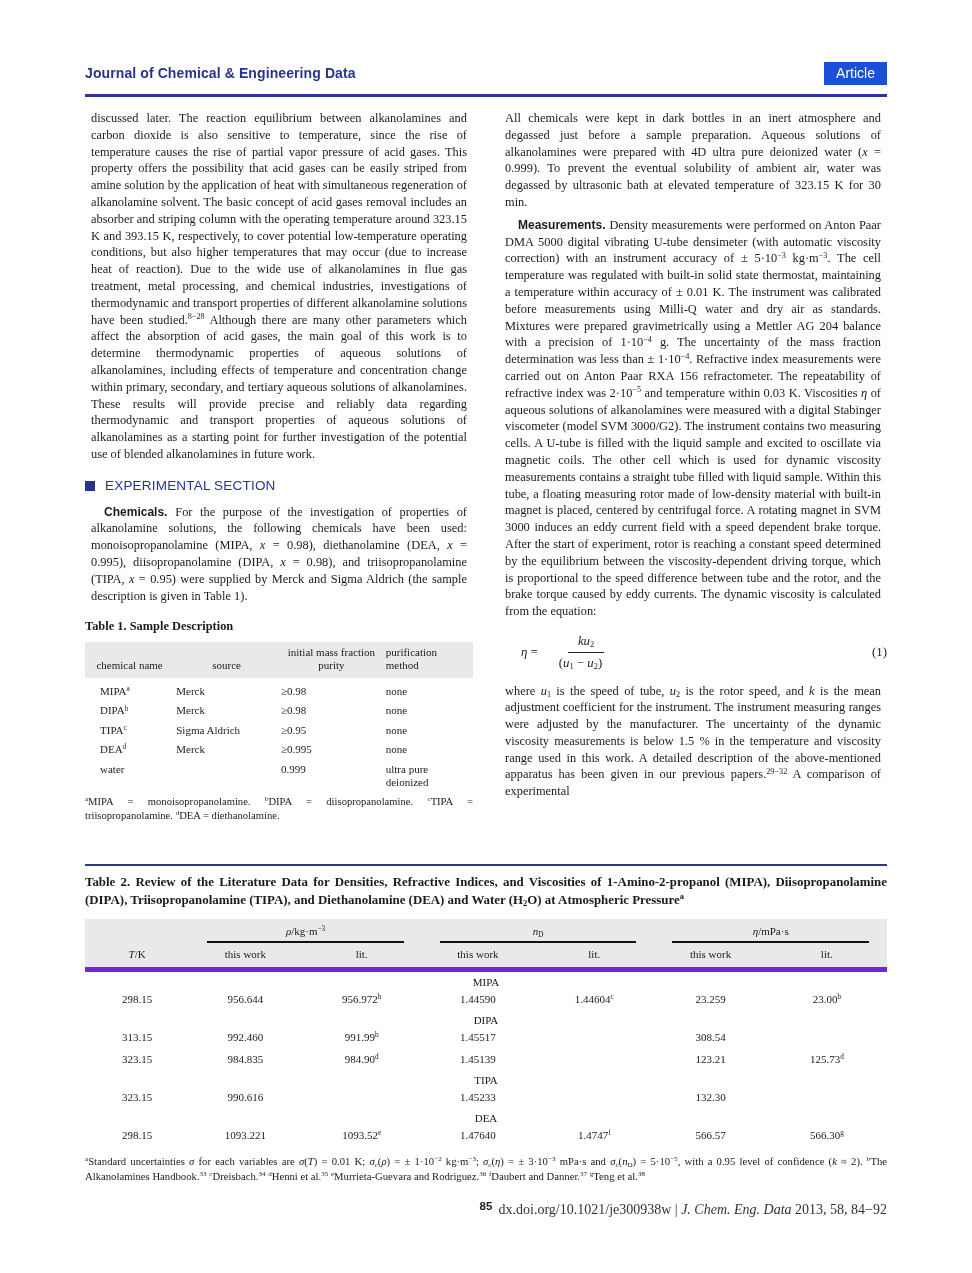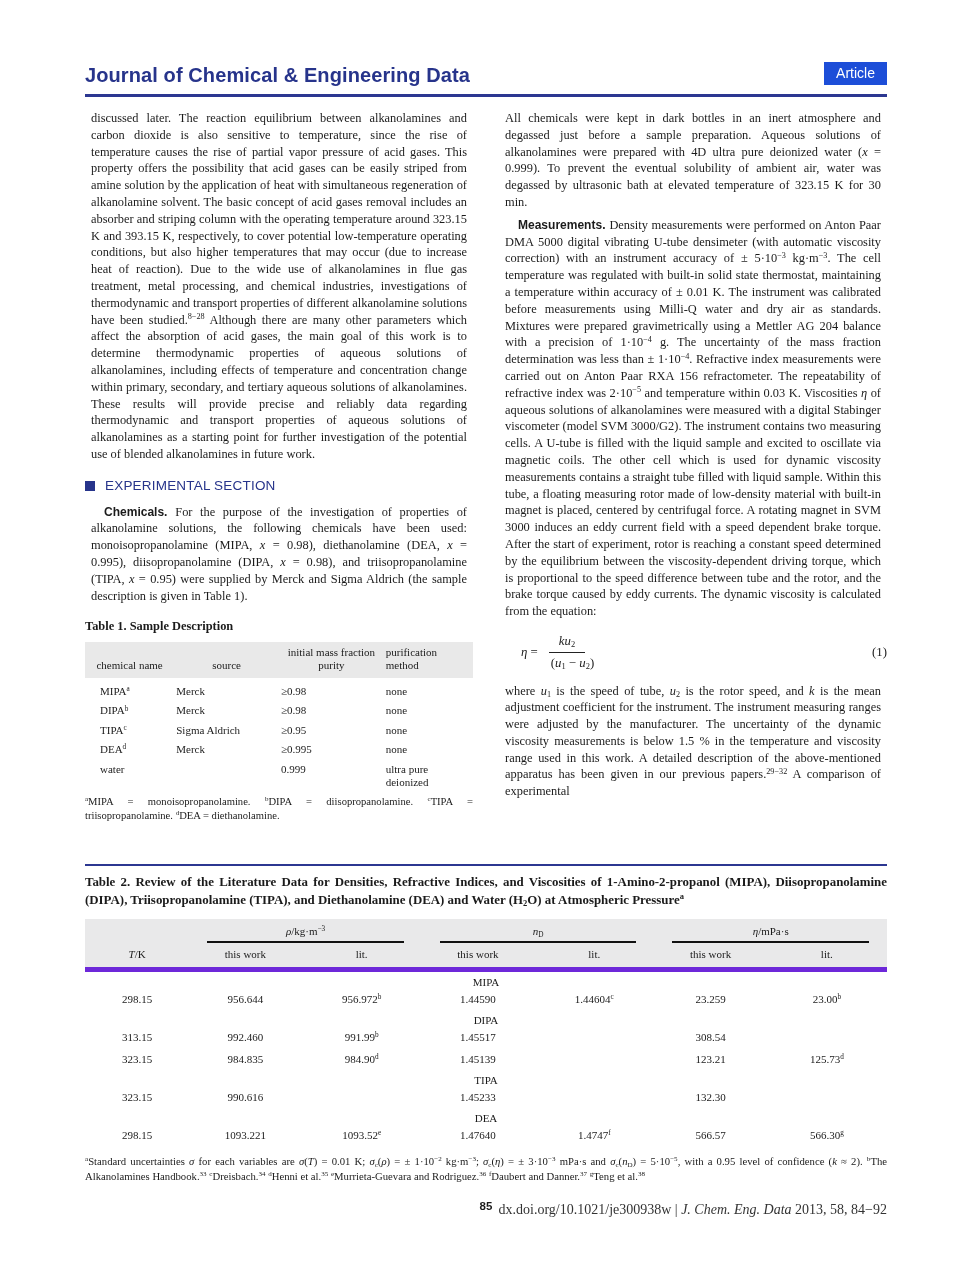--- a/index.html
+++ b/index.html
@@ -1,21 +1,21 @@
 <!DOCTYPE html>
 <html><head>
 <meta charset="utf-8">
 <style>
   html,body{margin:0;padding:0;background:#ffffff;}
   .page{position:relative;width:972px;height:1273px;background:#ffffff;overflow:hidden;
         font-family:"Liberation Serif","DejaVu Serif",serif;color:#1b1b1b;}
   
   .header{position:absolute;left:85px;right:85px;top:64px;height:30px;}
   .journal-title{font-family:"Liberation Sans","DejaVu Sans",sans-serif;font-weight:bold;
-        font-size:20px;color:#27348b;letter-spacing:0.1px;}
+        font-size:14px;color:#27348b;letter-spacing:0.1px;}
   .badge{position:absolute;right:0;top:-2px;background:#1d4ed8;color:#ffffff;
         font-family:"Liberation Sans","DejaVu Sans",sans-serif;font-size:14px;
         padding:3px 12px 4px;}
   .header-rule{position:absolute;left:85px;right:85px;top:94px;height:3px;background:#2c3791;}
   
   .col{position:absolute;top:104px;width:388px;height:758px;overflow:hidden;
        font-size:12.4px;line-height:16.8px;}
   .col-left{left:85px;}
   .col-right{left:499px;}
   .para{text-align:justify;margin:6px;}
@@ -49,21 +49,21 @@
   .t2 thead th{background:#e9e9ea;font-weight:normal;text-align:center;}
   .t2 .grp-row th{padding:6px 0 0;}
   .t2 .grp-inner{display:block;margin:0 18px;padding:0 0 4px;border-bottom:2px solid #111;}
   .t2 .sub-row th{padding:5px 0 7px;border-bottom:5px solid #6d28d9;}
   .t2 tbody td{text-align:center;padding:5px 0;}
   .t2 tr.sec-row td{padding:4px 0 0;}
   .t2-footnote{font-size:10.7px;line-height:14.6px;text-align:justify;margin-top:8px;}
   
   .equation{display:flex;align-items:center;margin:13px 0 11px;font-size:12.8px;}
   .eq-lhs{margin-left:22px;}
-  .eq-frac{display:inline-flex;flex-direction:column;align-items:flex-start;margin-left:11px;}
+  .eq-frac{display:inline-flex;flex-direction:column;align-items:flex-end;margin-left:19px;}
   .eq-frac .num{padding:0 10px 2px;border-bottom:1px solid #222;}
   .eq-frac .den{padding:2px 2px 0;}
   .eq-tag{margin-left:auto;}
   
   .footer-page{position:absolute;left:0;right:0;top:1200px;text-align:center;
         font-family:"Liberation Sans","DejaVu Sans",sans-serif;font-weight:bold;font-size:11.5px;}
   .footer-cite{position:absolute;right:85px;top:1202px;
         font-family:Liberation Serif, serif;font-size:14px;color:#333;}
 </style>
 </head>

